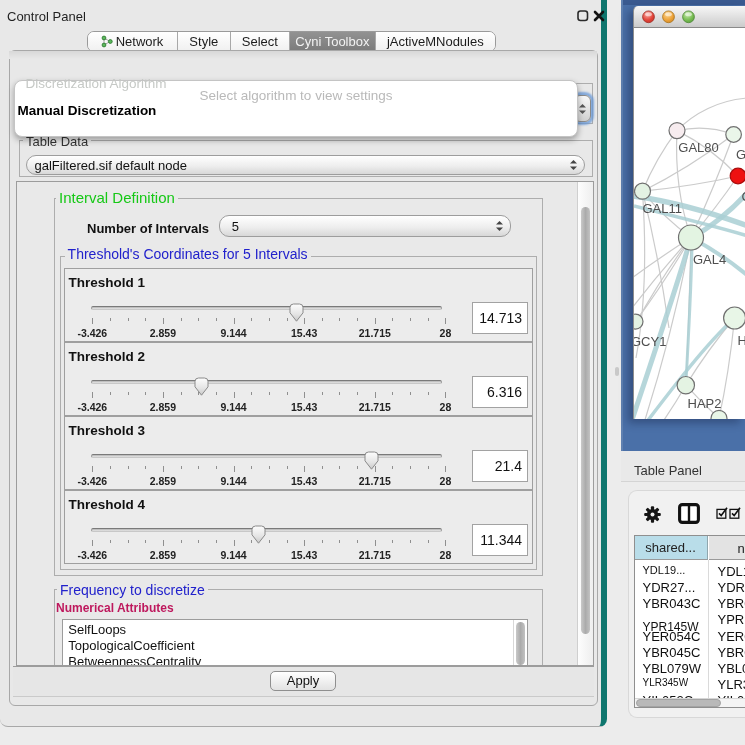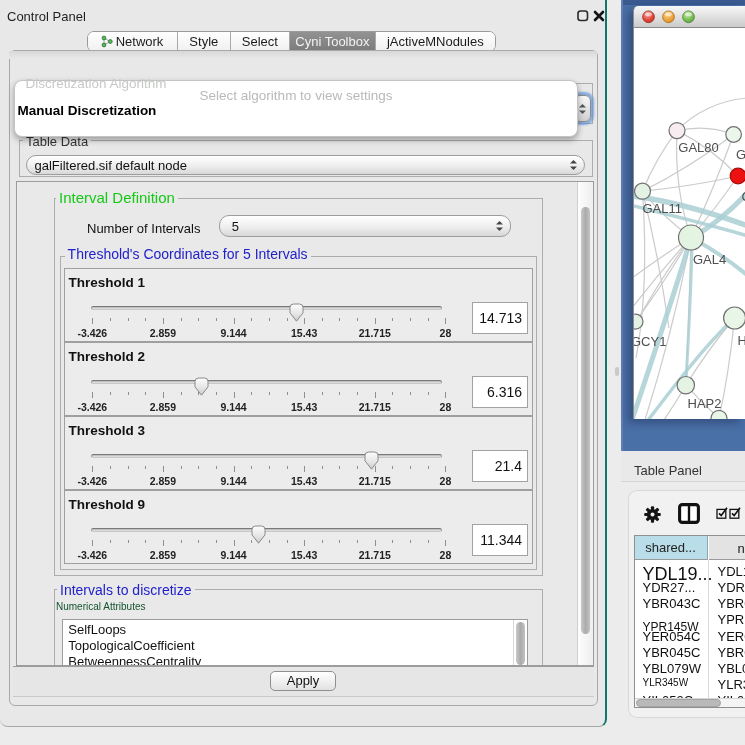--- a/index.html
+++ b/index.html
@@ -1,19 +1,19 @@
 <!DOCTYPE html>
 <html><head><meta charset="utf-8">
 <style>
 * { margin:0; padding:0; box-sizing:border-box; }
 html,body { width:745px; height:745px; overflow:hidden; background:#ececec;
   font-family:"Liberation Sans", sans-serif; }
 .abs { position:absolute; }
 #cp { position:absolute; left:0; top:0; width:607px; height:727px; background:#e8e8e8;
-  border-right:2px solid #0f766e; border-bottom:1px solid #a8a8a8;
+  border-right:6px solid #0f766e; border-bottom:1px solid #a8a8a8;
   border-radius:0 0 8px 8px; }
 #cptitle { position:absolute; left:7px; top:9px; font-size:13px; color:#1f1f1f; }
 .tabgrp { position:absolute; display:flex; border:1px solid #9a9a9a; border-radius:7px;
   overflow:hidden; background:#fff; height:21px; }
 .tab { font-size:13px; color:#1c1c1c; text-align:center; line-height:19px;
   background:linear-gradient(180deg,#ffffff,#f0f0f0); border-right:1px solid #a8a8a8; }
 .tab:last-child { border-right:none; }
 .tab.sel { background:linear-gradient(180deg,#929292,#7b7b7b); color:#f2f2f2; }
 #content { position:absolute; left:9px; top:50px; width:589px; height:656px;
   border:1px solid #a8a8a8; border-radius:6px; background:#e8e8e8; }
@@ -67,21 +67,21 @@
 <div class="combo" style="left:25.5px;top:154.5px;width:559px;height:20.5px">
 <span class="ctext">galFiltered.sif default node</span>
 <svg class="arrows" width="9" height="12" viewBox="0 0 9 12">
 <path d="M 4.5,1 L 8,4.6 L 1,4.6 Z" fill="#444"></path>
         <path d="M 4.5,11 L 1,7.4 L 8,7.4 Z" fill="#444"></path>
       </svg>
 </div>
 <div id="scrollpane">
 <div class="grpbox" style="left:37.0px;top:16.5px;width:489px;height:378px"></div>
 <div class="grptitle" style="left:39.5px;top:7.0px;color:#16c816;background:#e9e9e9;font-size:15px">Interval Definition</div>
-<div class="abs" style="left:70.5px;top:39.5px;font-size:13px;font-weight:normal;color:#111">Number of Intervals</div>
+<div class="abs" style="left:70.5px;top:39.5px;font-size:13px;font-weight:bold;color:#111">Number of Intervals</div>
 <div class="combo" style="left:202.3px;top:33.0px;width:292px;height:22px">
 <span class="ctext" style="left:12px">5</span>
 <svg class="arrows" width="9" height="12" viewBox="0 0 9 12">
 <path d="M 4.5,1 L 8,4.6 L 1,4.6 Z" fill="#444"></path>
           <path d="M 4.5,11 L 1,7.4 L 8,7.4 Z" fill="#444"></path>
         </svg>
 </div>
 <div class="grpbox" style="left:43.0px;top:74.0px;width:477.5px;height:314px"></div>
 <div class="grptitle" style="left:48.1px;top:64.0px;color:#2121cc;background:#e9e9e9;font-size:14px">Threshold's Coordinates for 5 Intervals</div>
 <div class="thpanel" style="top:86.5px">
@@ -204,21 +204,21 @@
               <stop offset="0" stop-color="#fdfdfd"></stop>
               <stop offset="0.6" stop-color="#e4e4e4"></stop>
               <stop offset="1" stop-color="#c8c8c8"></stop>
             </linearGradient>
           </defs>
 <path d="M 1,4.5 Q 1,1 4.5,1 L 10.5,1 Q 14,1 14,4.5 L 14,9.8 L 7.5,18.2 L 1,9.8 Z" fill="url(#tg2)" stroke="#8a8a8a" stroke-width="1"></path>
         </svg>
         <div class="vbox">21.4</div>
       </div>
 <div class="thpanel" style="top:308.5px">
-        <div class="thlbl">Threshold 9</div>
+        <div class="thlbl">Threshold 4</div>
         <div class="track" style="left:26.8px;top:37.3px"></div>
         <div class="tick" style="left:27.80px;height:6.5px"></div>
         <div class="tick" style="left:45.45px;height:3.5px"></div>
         <div class="tick" style="left:63.11px;height:3.5px"></div>
         <div class="tick" style="left:80.76px;height:3.5px"></div>
         <div class="tick" style="left:98.42px;height:6.5px"></div>
         <div class="tick" style="left:116.07px;height:3.5px"></div>
         <div class="tick" style="left:133.73px;height:3.5px"></div>
         <div class="tick" style="left:151.38px;height:3.5px"></div>
         <div class="tick" style="left:169.04px;height:6.5px"></div>
@@ -246,22 +246,22 @@
               <stop offset="0" stop-color="#fdfdfd"></stop>
               <stop offset="0.6" stop-color="#e4e4e4"></stop>
               <stop offset="1" stop-color="#c8c8c8"></stop>
             </linearGradient>
           </defs>
 <path d="M 1,4.5 Q 1,1 4.5,1 L 10.5,1 Q 14,1 14,4.5 L 14,9.8 L 7.5,18.2 L 1,9.8 Z" fill="url(#tg3)" stroke="#8a8a8a" stroke-width="1"></path>
         </svg>
         <div class="vbox">11.344</div>
       </div>
 <div class="grpbox" style="left:37.0px;top:407.5px;width:489px;height:120px;border-bottom:none"></div>
-<div class="grptitle" style="left:40.5px;top:400.5px;color:#2121cc;background:#e9e9e9">Intervals to discretize</div>
-<div class="abs" style="left:39.5px;top:419.5px;font-size:10px;font-weight:normal;color:#14532d">Numerical Attributes</div>
+<div class="grptitle" style="left:40.5px;top:400.5px;color:#2121cc;background:#e9e9e9">Frequency to discretize</div>
+<div class="abs" style="left:39.5px;top:419.5px;font-size:12px;font-weight:bold;color:#be185d">Numerical Attributes</div>
 <div class="abs" style="left:45.8px;top:437.4px;width:466px;height:60px;background:#fff;border:1px solid #9c9c9c;font-size:13px;color:#111">
 <div style="padding:2px 0 0 5px;line-height:16.2px">SelfLoops<br>TopologicalCoefficient<br>BetweennessCentrality</div>
 <div class="vsb" style="right:2px;top:2px;width:9px;height:43px"></div>
 <div class="abs" style="right:13px;top:0;width:1px;height:100%;background:#d8d8d8"></div>
 </div>
 </div>
 <div class="abs" style="left:577px;top:182px;width:16px;height:483px;background:linear-gradient(90deg,#fdfdfd,#eeeeee);border-left:1px solid #cfcfcf"></div>
 <div class="vsb" style="left:580.5px;top:207px;width:9.5px;height:427px;position:absolute"></div>
 <div class="abs" style="left:13px;top:665.5px;width:580.5px;height:31.5px;background:#e6e6e6;border-top:1px solid #9c9c9c;border-bottom:1px solid #cacaca"></div>
 <div class="abs" style="left:270px;top:671px;width:66px;height:20px;border:1px solid #8f8f8f;border-radius:5px;background:linear-gradient(180deg,#ffffff,#e2e2e2);text-align:center;line-height:18px;font-size:13px;color:#111">Apply</div>
@@ -404,21 +404,21 @@
 <svg class="abs" style="left:728.8px;top:505.5px" width="13" height="13" viewBox="0 0 13 13">
 <rect x="1" y="3.4" width="8.8" height="8.8" fill="none" stroke="#111" stroke-width="1.3"></rect>
 <path d="M 3,7.4 L 5.2,9.6 L 11,1.8" fill="none" stroke="#111" stroke-width="1.6"></path>
 </svg>
 <div class="abs" style="left:633.5px;top:535px;width:112px;height:172.5px;border:1px solid #8f8f8f;background:#fff;overflow:hidden">
 <div class="abs" style="left:0;top:0;width:73px;height:24.3px;background:#b9dde9;border-right:1px solid #8fa6ad;border-bottom:1px solid #9a9a9a;text-align:center;line-height:24px;font-size:13px;color:#222">shared...</div>
 <div class="abs" style="left:74px;top:0;width:38px;height:24.3px;background:#e3e3e3;border-bottom:1px solid #9a9a9a;font-size:13px;color:#222">
       <span style="position:absolute;left:29px;top:5px">nam</span>
     </div>
 
-<div class="abs" style="left:8px;top:27.7px;font-size:18px;color:#111;white-space:nowrap">YDL19...</div>
+<div class="abs" style="left:8px;top:27.7px;font-size:11px;color:#111;white-space:nowrap">YDL19...</div>
 <div class="abs" style="left:83px;top:27.7px;font-size:13px;color:#111;white-space:nowrap">YDL19</div>
 <div class="abs" style="left:8px;top:43.9px;font-size:13px;color:#111;white-space:nowrap">YDR27...</div>
 <div class="abs" style="left:83px;top:43.9px;font-size:13px;color:#111;white-space:nowrap">YDR27</div>
 <div class="abs" style="left:8px;top:60.1px;font-size:13px;color:#111;white-space:nowrap">YBR043C</div>
 <div class="abs" style="left:83px;top:60.1px;font-size:13px;color:#111;white-space:nowrap">YBR04</div>
 <div class="abs" style="left:8px;top:84px;font-size:12px;color:#111;white-space:nowrap">YPR145W</div>
 <div class="abs" style="left:83px;top:76.3px;font-size:13px;color:#111;white-space:nowrap">YPR14</div>
 <div class="abs" style="left:8px;top:92.5px;font-size:13px;color:#111;white-space:nowrap">YER054C</div>
 <div class="abs" style="left:83px;top:92.5px;font-size:13px;color:#111;white-space:nowrap">YER05</div>
 <div class="abs" style="left:8px;top:108.7px;font-size:13px;color:#111;white-space:nowrap">YBR045C</div>

